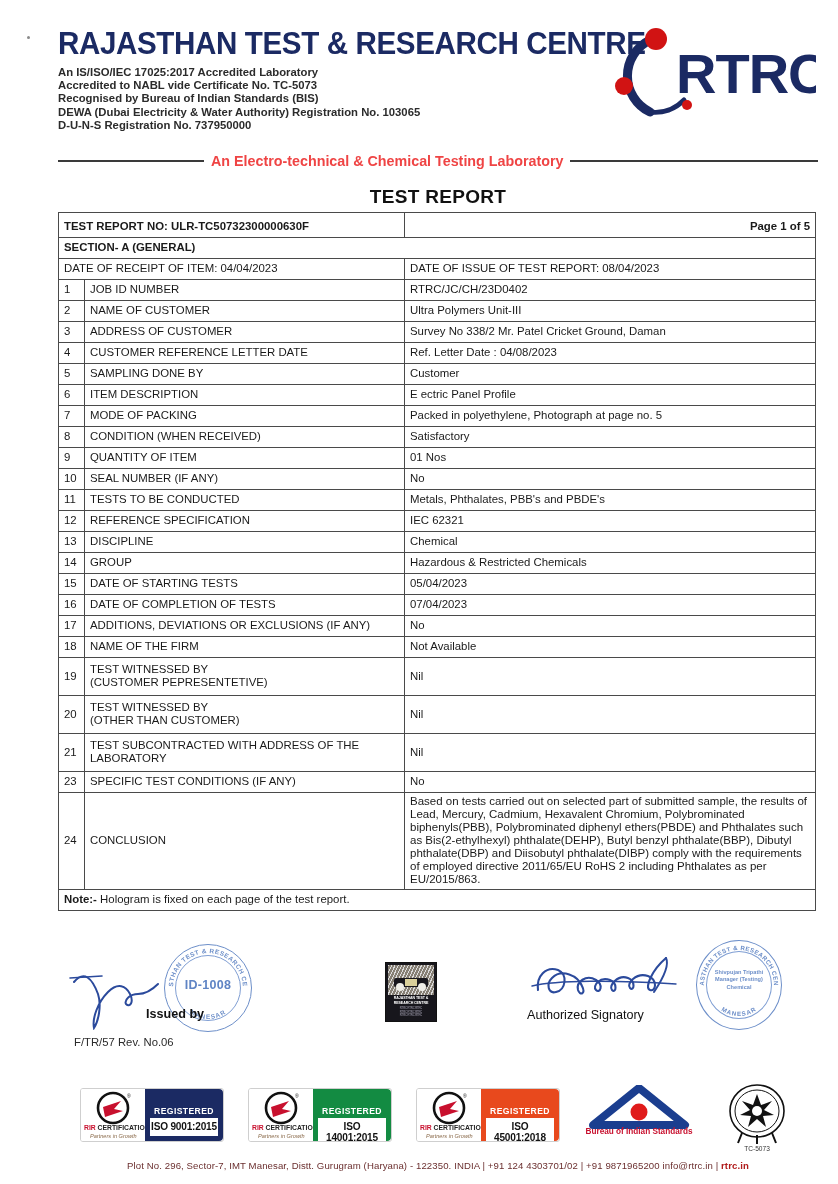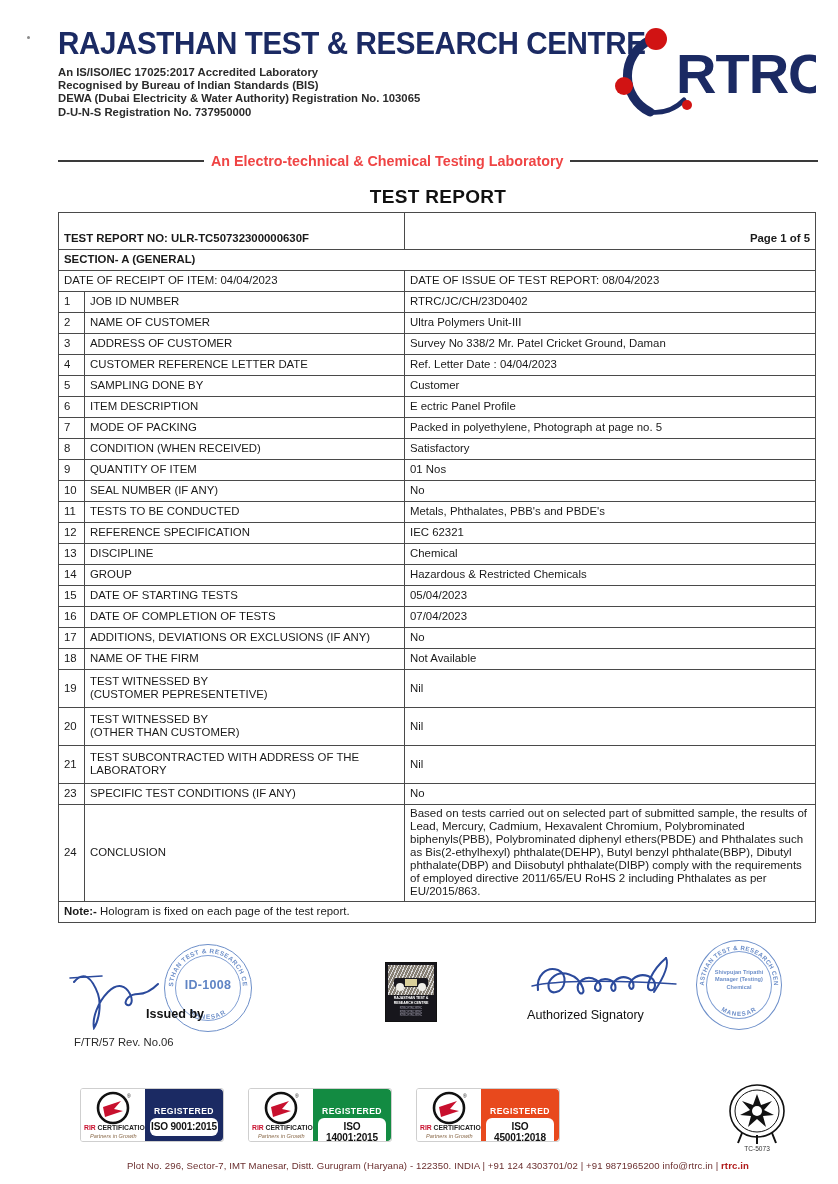--- a/index.html
+++ b/index.html
@@ -105,21 +105,21 @@
     line-height: 13px;
     height: 15px;
   }
   .c-sn  { width: 26px; }
   .c-lbl { width: 320px; }
   .c-val { width: 411px; }
 
   .row-head td {
     font-weight: bold;
     font-size: 11.4px;
-    padding-top: 18px;
+    padding-top: 6px;
     padding-bottom: 3px;
   }
   .pagenum { text-align: right; font-weight: bold; }
   .section-a { font-weight: bold; }
   .two-line { line-height: 14px; }
   .tall td { height: 32px; }
   .concl-cell {
     line-height: 16.3px;
     padding-top: 5px;
     padding-bottom: 5px;
@@ -298,21 +298,21 @@
   .iso-reg {
     font-size: 8.6px;
     font-weight: bold;
     color: #ffffff;
     letter-spacing: 0.4px;
     line-height: 10px;
   }
   .iso-std {
     margin-top: 2px;
     background: #fff;
-    border-radius: 6px;
+    border-radius: 0;
     width: 68px;
     text-align: center;
     font-size: 10.1px;
     font-weight: bold;
     color: #111;
     padding: 3px 0 4px 0;
     letter-spacing: -0.2px;
   }
   .rir-mark {
     position: absolute;
@@ -383,20 +383,21 @@
 <body>
 
 <div class="page">
 
   <div class="dot-mark"></div>
 
   <div class="header">
     <div class="hdr-title">RAJASTHAN TEST &amp; RESEARCH CENTRE</div>
     <div class="hdr-lines">
       <div>An IS/ISO/IEC 17025:2017 Accredited Laboratory</div>
+      <div>Accredited to NABL vide Certificate No. TC-5073</div>
       <div>Recognised by Bureau of Indian Standards (BIS)</div>
       <div>DEWA (Dubai Electricity &amp; Water Authority) Registration No. 103065</div>
       <div>D-U-N-S Registration No. 737950000</div>
     </div>
     <div class="hdr-rule-wrap">
       <div class="rule-l"></div>
       <div class="hdr-sub">An Electro-technical &amp; Chemical Testing Laboratory</div>
       <div class="rule-r"></div>
     </div>
   </div>
@@ -444,21 +445,21 @@
         <td>Ultra Polymers Unit-III</td>
       </tr>
       <tr>
         <td>3</td>
         <td>ADDRESS OF CUSTOMER</td>
         <td>Survey No 338/2 Mr. Patel Cricket Ground, Daman</td>
       </tr>
       <tr>
         <td>4</td>
         <td>CUSTOMER REFERENCE LETTER DATE</td>
-        <td>Ref. Letter Date : 04/04/2023</td>
+        <td>Ref. Letter Date : 04/08/2023</td>
       </tr>
       <tr>
         <td>5</td>
         <td>SAMPLING DONE BY</td>
         <td>Customer</td>
       </tr>
       <tr>
         <td>6</td>
         <td>ITEM DESCRIPTION</td>
         <td>E ectric Panel Profile</td>
@@ -680,20 +681,28 @@
         </svg>
         <div class="rir-mark"><span class="rr">RIR</span> <span>CERTIFICATION</span></div>
         <div class="rir-sub">Partners in Growth</div>
       </div>
       <div class="iso-right" style="background:#e8491d;">
         <div class="iso-reg">REGISTERED</div>
         <div class="iso-std">ISO 45001:2018</div>
       </div>
     </div>
 
+    <div class="bis">
+      <svg width="110" height="44" viewBox="0 0 110 44">
+        <path d="M55 3 L101 40 L9 40 Z" fill="none" stroke="#1b3e8f" stroke-width="8" stroke-linejoin="round"></path>
+        <circle cx="55" cy="27" r="8.5" fill="#e01b1b"></circle>
+        <rect x="12" y="41" width="86" height="2.5" fill="#1b3e8f"></rect>
+      </svg>
+      <div class="bis-txt">Bureau of Indian Standards</div>
+    </div>
 
     <div class="nabl">
       <svg width="90" height="64" viewBox="0 0 90 64">
         <ellipse cx="45" cy="28" rx="27" ry="26" fill="none" stroke="#111" stroke-width="1.6"></ellipse>
         <ellipse cx="45" cy="28" rx="22" ry="21" fill="none" stroke="#111" stroke-width="1"></ellipse>
         <g fill="#111">
           <path d="M45 11 L49 22 L60 18 L52 27 L62 32 L51 33 L54 44 L45 36 L36 44 L39 33 L28 32 L38 27 L30 18 L41 22 Z"></path>
         </g>
         <circle cx="45" cy="28" r="5" fill="#fff"></circle>
         <path d="M30 50 L26 60 M60 50 L64 60 M45 52 L45 61" stroke="#111" stroke-width="2"></path>

